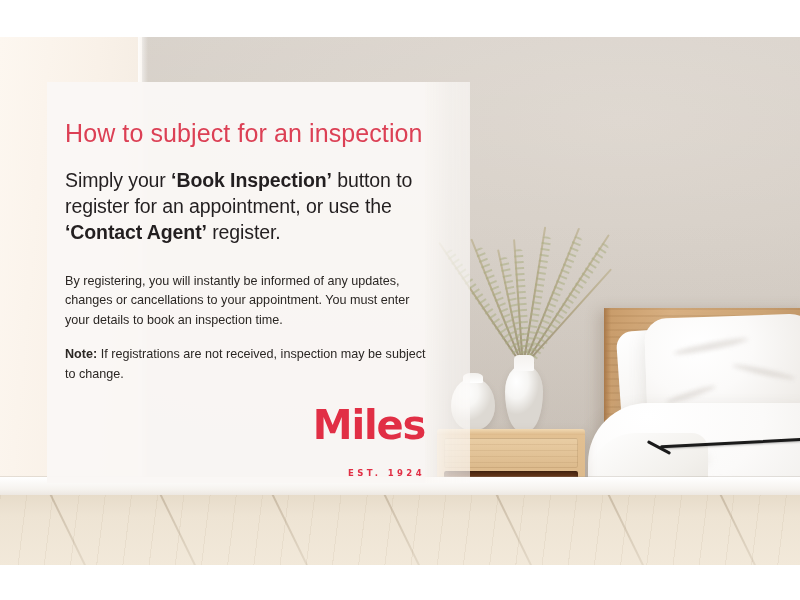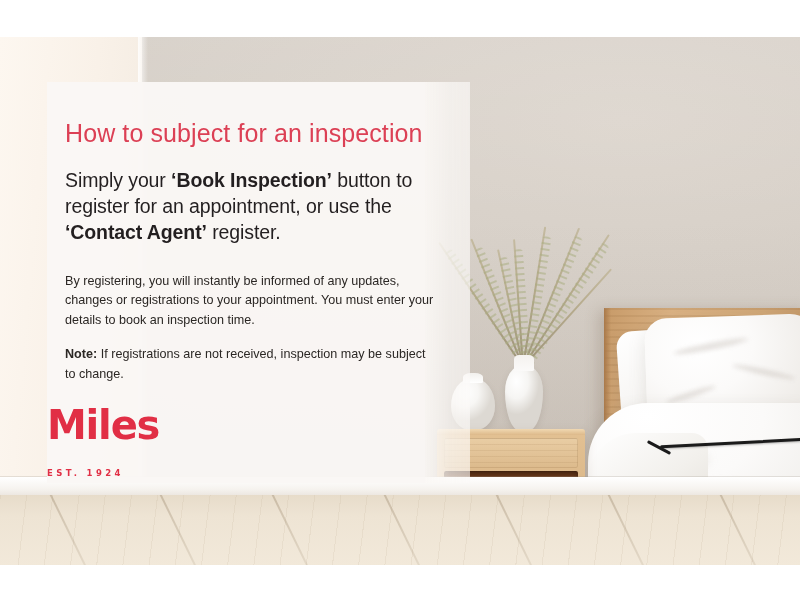--- a/index.html
+++ b/index.html
@@ -285,21 +285,21 @@
     color: #2b2724;
     margin: 0 0 15px 0;
     max-width: 372px;
   }
   .body-par b { font-weight: 700; }
 
   
   #logo {
     position: absolute;
     left: 47px; top: 368px; width: 378px;
-    text-align: left;
+    text-align: right;
   }
   .logo-word {
     font-size: 40px;
     line-height: 1;
     font-weight: 700;
     color: #e12f45;
     letter-spacing: -1.2px;
     font-family: "DejaVu Sans", sans-serif;
   }
   .logo-est {
@@ -394,21 +394,21 @@
 
     <div id="panel-soft"></div>
     <div id="panel"></div>
     <div id="panel-fade"></div>
 
     <div id="content">
       <h1 class="headline">How to subject for an inspection</h1>
 
       <p class="lede"><span>Simply your </span><b>‘Book Inspection’</b><span> button to register for an appointment, or use the </span><b>‘Contact Agent’</b><span> register.</span></p>
 
-      <p class="body-par">By registering, you will instantly be informed of any updates, changes or registrations to your appointment. You must enter your details to book an inspection time.</p>
+      <p class="body-par">By registering, you will instantly be informed of any updates, changes or cancellations to your appointment. You must enter your details to book an inspection time.</p>
 
       <p class="body-par"><b>Note:</b><span> If registrations are not received, inspection may be subject to change.</span></p>
     </div>
 
     <div id="logo">
       <div class="logo-word">Miles</div>
       <div class="logo-est">EST. 1924</div>
     </div>
 
   </div>

